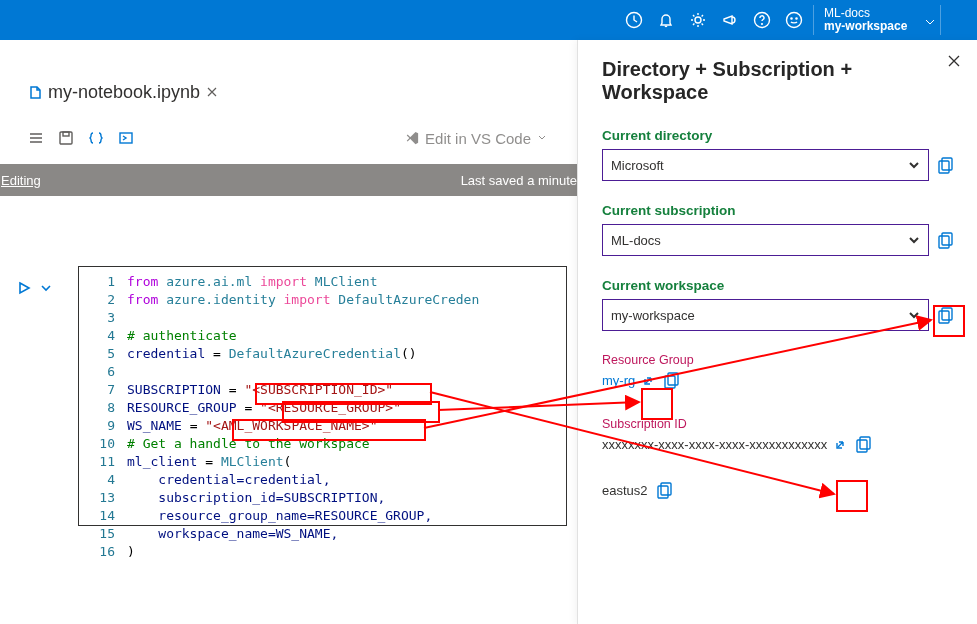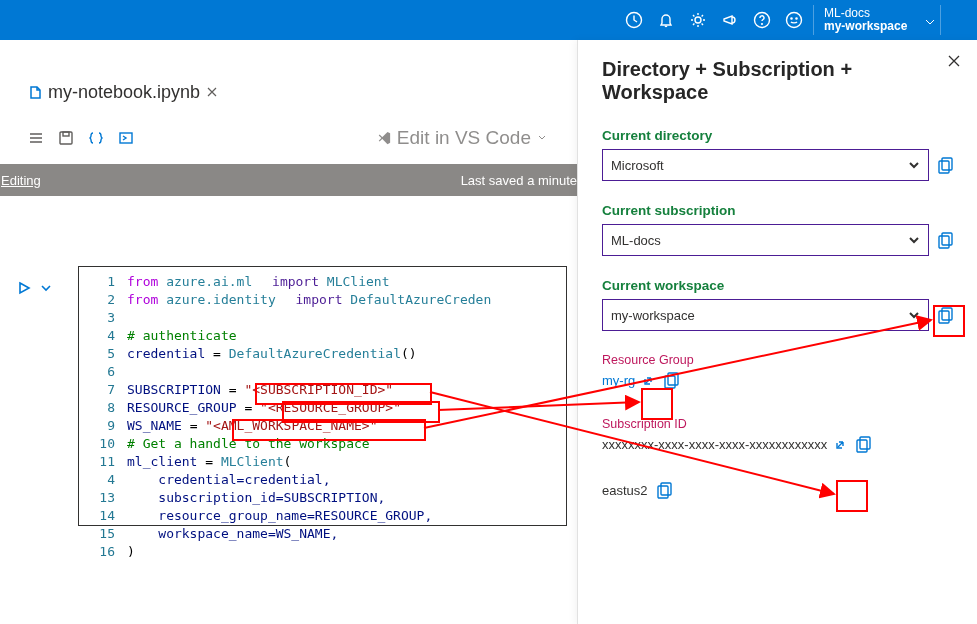--- a/index.html
+++ b/index.html
@@ -150,21 +150,21 @@
 
   .toolbar {
     position: absolute;
     top: 80px;
     left: 28px;
     right: 0;
     height: 36px;
     display: flex;
     align-items: center;
     gap: 14px;
-    font-size: 19px;
+    font-size: 15px;
     color: #605e5c;
   }
   .toolbar .tb-left { display:flex; gap:14px; align-items:center; }
   .toolbar .tb-icon { width:16px; height:16px; stroke:#605e5c; fill:none; stroke-width:1.4; cursor:pointer; }
   .toolbar .tb-icon.blue { stroke:#0078d4; }
   .toolbar .edit-vs { position:absolute; right: 30px; display:flex; align-items:center; gap:6px; cursor:pointer; opacity:0.7; }
   .toolbar .edit-vs svg { width:14px; height:14px; fill:#605e5c; }
 
   .statusbar {
     position: absolute;
@@ -223,21 +223,21 @@
     box-sizing:border-box;
   }
   .code {
     position:absolute;
     left:44px; right:0; top:0;
     padding:6px 8px 0 4px;
     white-space:pre;
     color:#000;
   }
   .tk-kw { color:#af00db; }
-  .tk-imp { color:#4c1d95;margin-left:12px; }
+  .tk-imp { color:#ec4899; }
   .tk-mod { color:#267f99; }
   .tk-id { color:#001080; }
   .tk-fn { color:#267f99; }
   .tk-str { color:#a31515; }
   .tk-com { color:#008000;text-align:right; }
   .tk-op { color:#000; }
 
   
   .redbox {
     position:absolute;

